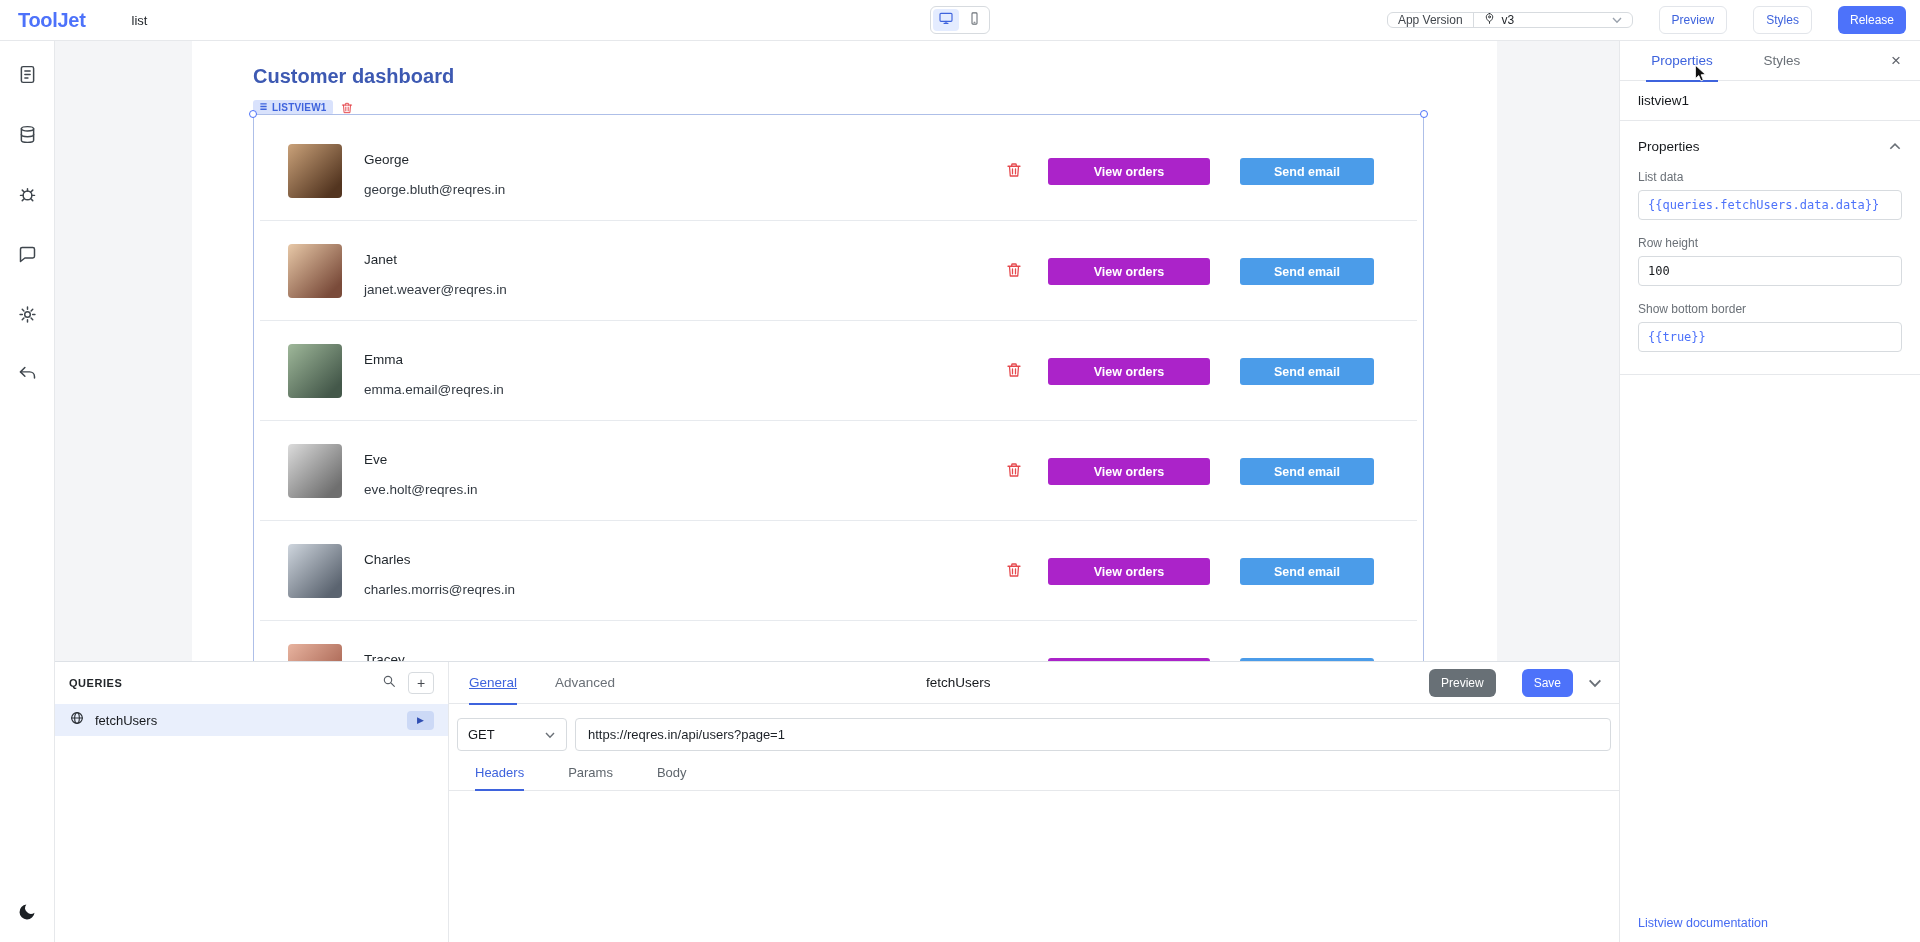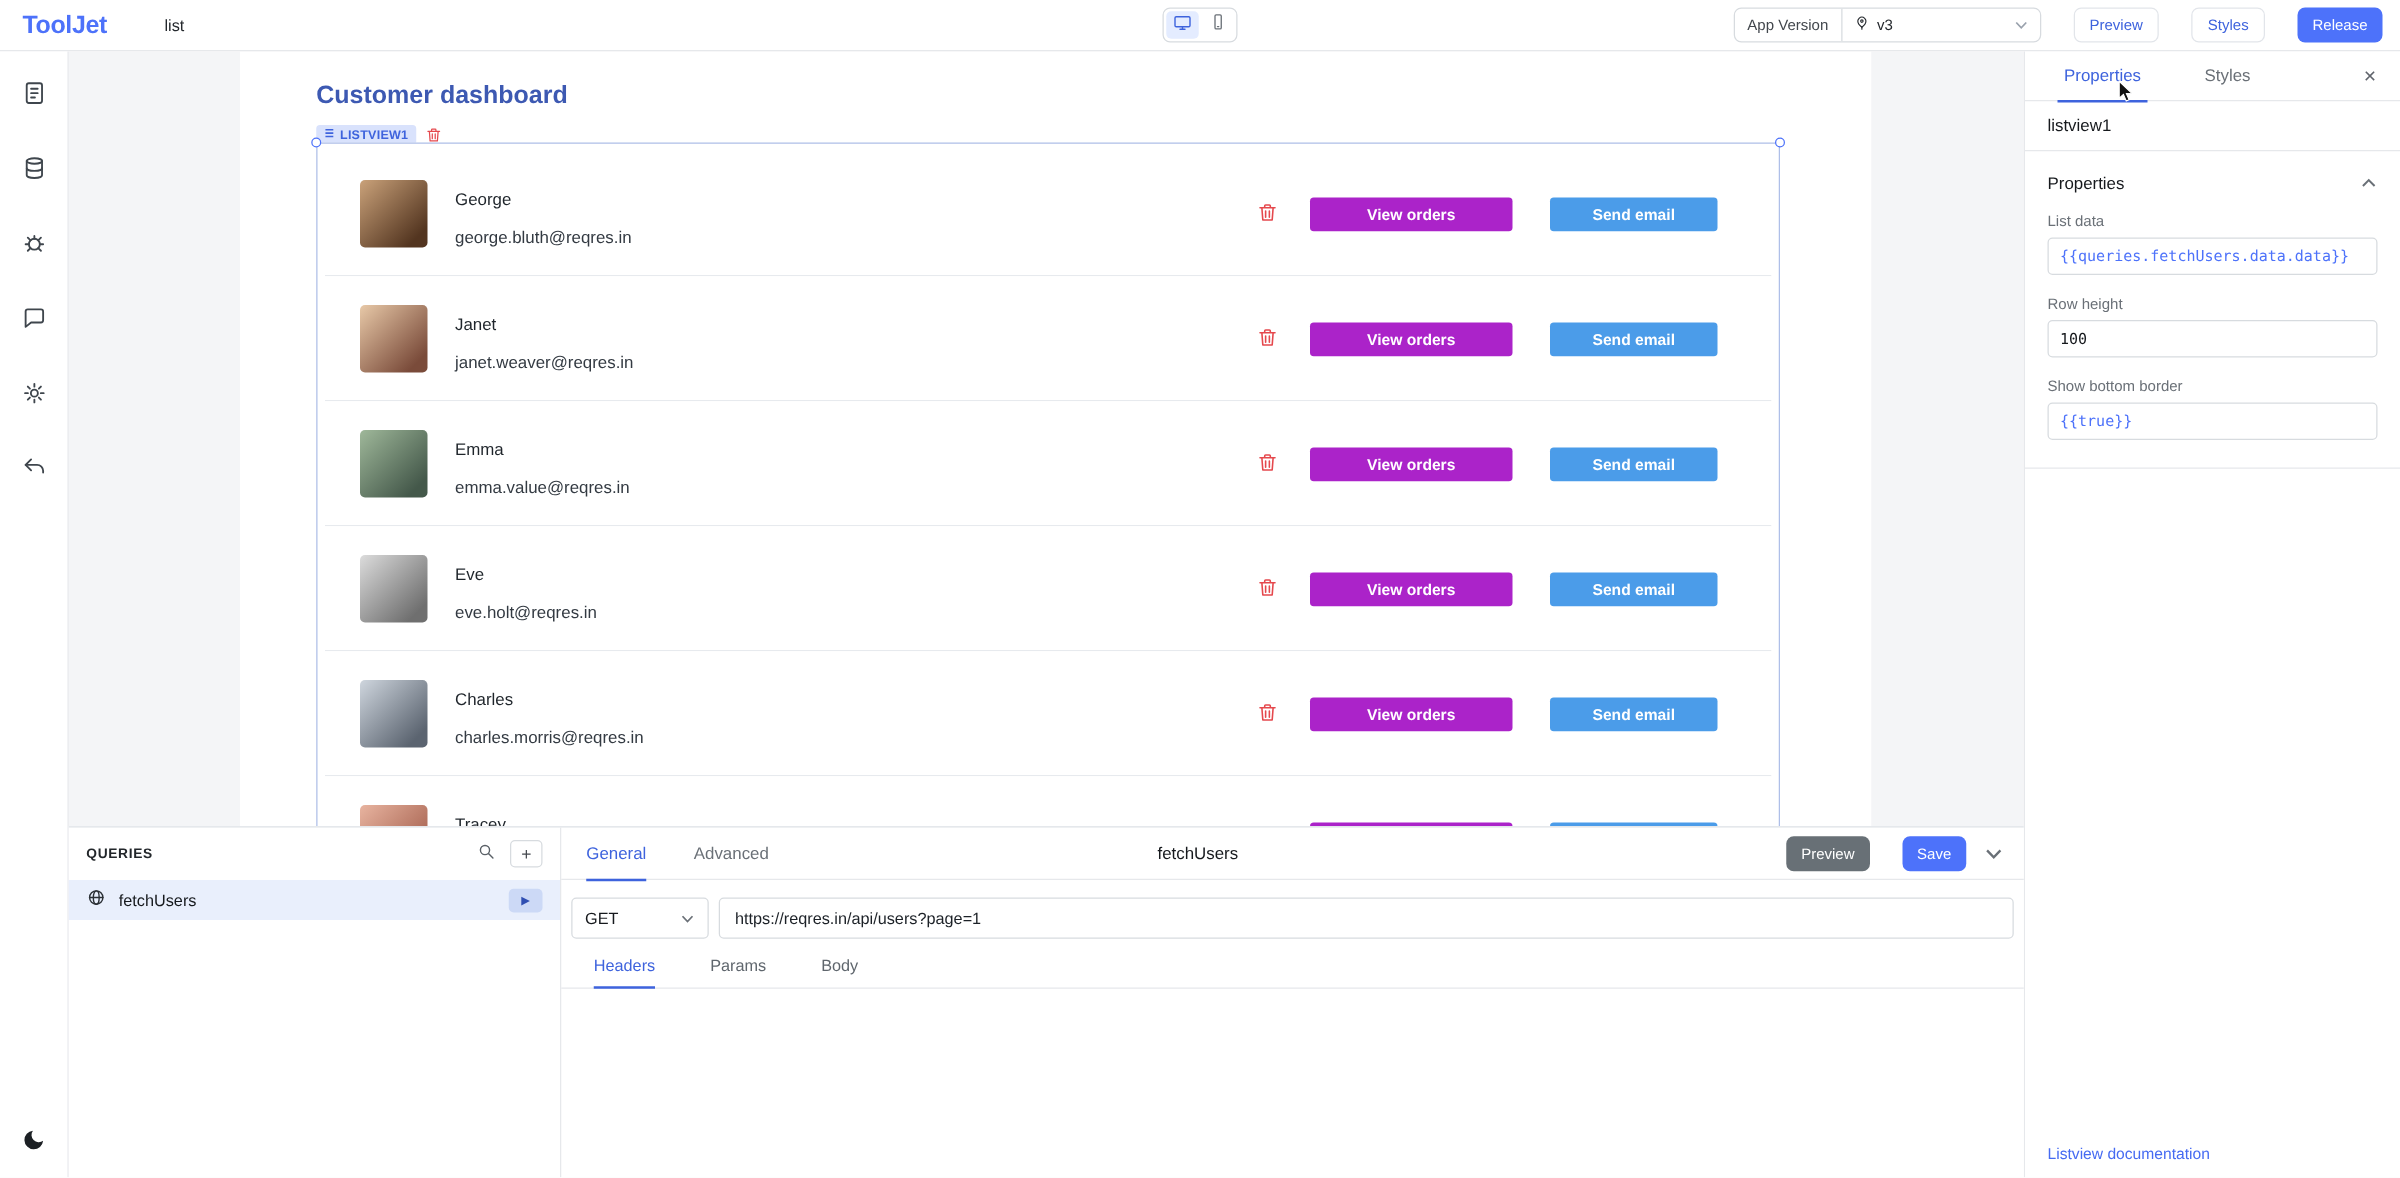--- a/index.html
+++ b/index.html
@@ -8,21 +8,21 @@
   .svgic{fill:none;stroke:currentColor;stroke-width:1.7;stroke-linecap:round;stroke-linejoin:round;}
 
   
   .hdr{position:absolute;left:0;top:0;width:1920px;height:41px;background:#fff;border-bottom:1px solid #e6e8eb;display:flex;align-items:center;z-index:30;}
   .logo{margin-left:18px;font-size:20px;font-weight:800;color:var(--accent,#4d72fa);letter-spacing:-0.3px;cursor:pointer;}
   .appname{margin-left:46px;font-size:13px;color:#24282d;}
   .device-toggle{position:absolute;left:50%;top:50%;transform:translate(-50%,-50%);display:flex;gap:2px;border:1px solid #d7dbdf;border-radius:6px;padding:2px;background:#fff;}
   .dt-btn{width:26px;height:22px;display:flex;align-items:center;justify-content:center;border-radius:4px;color:#6a7077;cursor:pointer;}
   .dt-btn.active{background:#e4ecff;color:#3e63dd;}
   .hdr-right{margin-left:auto;display:flex;align-items:center;gap:10px;margin-right:14px;}
-  .version-ctl{display:flex;align-items:center;height:28px;border:1px solid #d7dbdf;border-radius:6px;font-size:12px;color:#3c4148;overflow:hidden;cursor:pointer;background:#fff;}
+  .version-ctl{display:flex;align-items:center;height:16px;border:1px solid #d7dbdf;border-radius:6px;font-size:12px;color:#3c4148;overflow:hidden;cursor:pointer;background:#fff;}
   .version-ctl .seg1{padding:0 10px;height:100%;display:flex;align-items:center;border-right:1px solid #d7dbdf;color:#42474d;white-space:nowrap;}
   .version-ctl .seg2{display:flex;align-items:center;gap:6px;padding:0 9px;width:158px;color:#24282d;}
   .version-ctl .seg2 .chev{margin-left:auto;display:flex;}
   .btn{height:28px;padding:0 12px;border-radius:6px;font-size:12px;display:flex;align-items:center;justify-content:center;cursor:pointer;white-space:nowrap;margin-left:16px;}
   .btn-ghost{background:#fff;border:1px solid #e2e5ea;color:var(--primary,#3e63dd);}
   .btn-primary{background:var(--accent,#4d72fa);border:none;color:#fff;font-weight:500;}
 
   
   .rail{position:absolute;left:0;top:41px;width:55px;height:901px;background:#fff;border-right:1px solid #e6e8eb;display:flex;flex-direction:column;align-items:center;padding-top:21px;gap:36px;z-index:20;}
   .ric{width:24px;height:24px;display:flex;align-items:center;justify-content:center;color:#3f464d;cursor:pointer;}
@@ -60,21 +60,21 @@
   .qtitle{font-size:11px;font-weight:700;letter-spacing:.05em;color:#22262a;}
   .qhdr-actions{margin-left:auto;display:flex;gap:6px;align-items:center;}
   .icon-btn{width:26px;height:22px;display:flex;align-items:center;justify-content:center;border-radius:4px;color:#5a6067;cursor:pointer;background:#fff;}
   .icon-btn.bordered{border:1px solid #d7dbdf;font-size:14px;color:#45494f;line-height:1;}
   .qitem{height:32px;display:flex;align-items:center;gap:10px;padding:0 14px;background:#e9effc;cursor:pointer;}
   .qitem-name{font-size:13px;color:#16191d;}
   .run-btn{margin-left:auto;width:27px;height:19px;border-radius:4px;background:#ccd9f6;display:flex;align-items:center;justify-content:center;color:#2f4eb2;font-size:9px;cursor:pointer;}
   .qmain{flex:1;display:flex;flex-direction:column;position:relative;}
   .qmain-hdr{height:42px;border-bottom:1px solid #e6e8eb;display:flex;align-items:center;padding:0 16px 0 20px;position:relative;}
   .qtab{height:42px;line-height:42px;font-size:13.5px;color:#6a7077;margin-right:38px;position:relative;cursor:pointer;}
-  .qtab.active{color:var(--primary,#3e63dd);font-weight:500;}
+  .qtab.active{color:var(--primary,#3e63dd);font-weight:500;text-decoration:underline;}
   .qtab.active::after{content:"";position:absolute;left:0;right:0;bottom:-1px;height:2px;background:var(--primary,#3e63dd);}
   .qname-center{position:absolute;left:477px;top:0;height:42px;line-height:42px;font-size:13.5px;color:#16191d;cursor:pointer;}
   .qmain-actions{margin-left:auto;display:flex;align-items:center;gap:10px;}
   .btn-preview-dark{background:#687076;color:#fff;border:none;font-weight:500;}
   .collapse-chev{color:#6a7077;display:flex;cursor:pointer;margin-left:4px;}
   .req-row{display:flex;gap:8px;margin:14px 8px 0 8px;}
   .method-select{width:110px;height:33px;border:1px solid #d7dbdf;border-radius:4px;display:flex;align-items:center;padding:0 10px;font-size:13px;color:#16191d;cursor:pointer;background:#fff;}
   .method-select .chev{margin-left:auto;display:flex;color:#6a7077;}
   .url-input{flex:1;height:33px;border:1px solid #d7dbdf;border-radius:4px;padding:0 12px;font-size:13px;color:#1c2127;font-family:"Liberation Sans",sans-serif;outline:none;background:#fff;}
   .req-tabs{display:flex;gap:44px;padding:14px 0 0 26px;border-bottom:1px solid #e6e8eb;}
@@ -251,21 +251,21 @@
             <span class="row-trash"><svg class="svgic" width="18" height="18" viewBox="0 0 24 24">
                   <path d="M4 7h16M9 7V5a1 1 0 0 1 1-1h4a1 1 0 0 1 1 1v2M6 7l1 13h10l1-13M10 10.5v6.5M14 10.5v6.5"></path>
                 </svg></span>
             <div class="btn-vo">View orders</div>
             <div class="btn-se">Send email</div>
           </div>
 
           <div class="lv-row">
             <div class="avatar av3"></div>
             <div class="lv-name">Emma</div>
-            <div class="lv-email">emma.value@reqres.in</div>
+            <div class="lv-email">emma.email@reqres.in</div>
             <span class="row-trash"><svg class="svgic" width="18" height="18" viewBox="0 0 24 24">
                   <path d="M4 7h16M9 7V5a1 1 0 0 1 1-1h4a1 1 0 0 1 1 1v2M6 7l1 13h10l1-13M10 10.5v6.5M14 10.5v6.5"></path>
                 </svg></span>
             <div class="btn-vo">View orders</div>
             <div class="btn-se">Send email</div>
           </div>
 
           <div class="lv-row">
             <div class="avatar av4"></div>
             <div class="lv-name">Eve</div>

